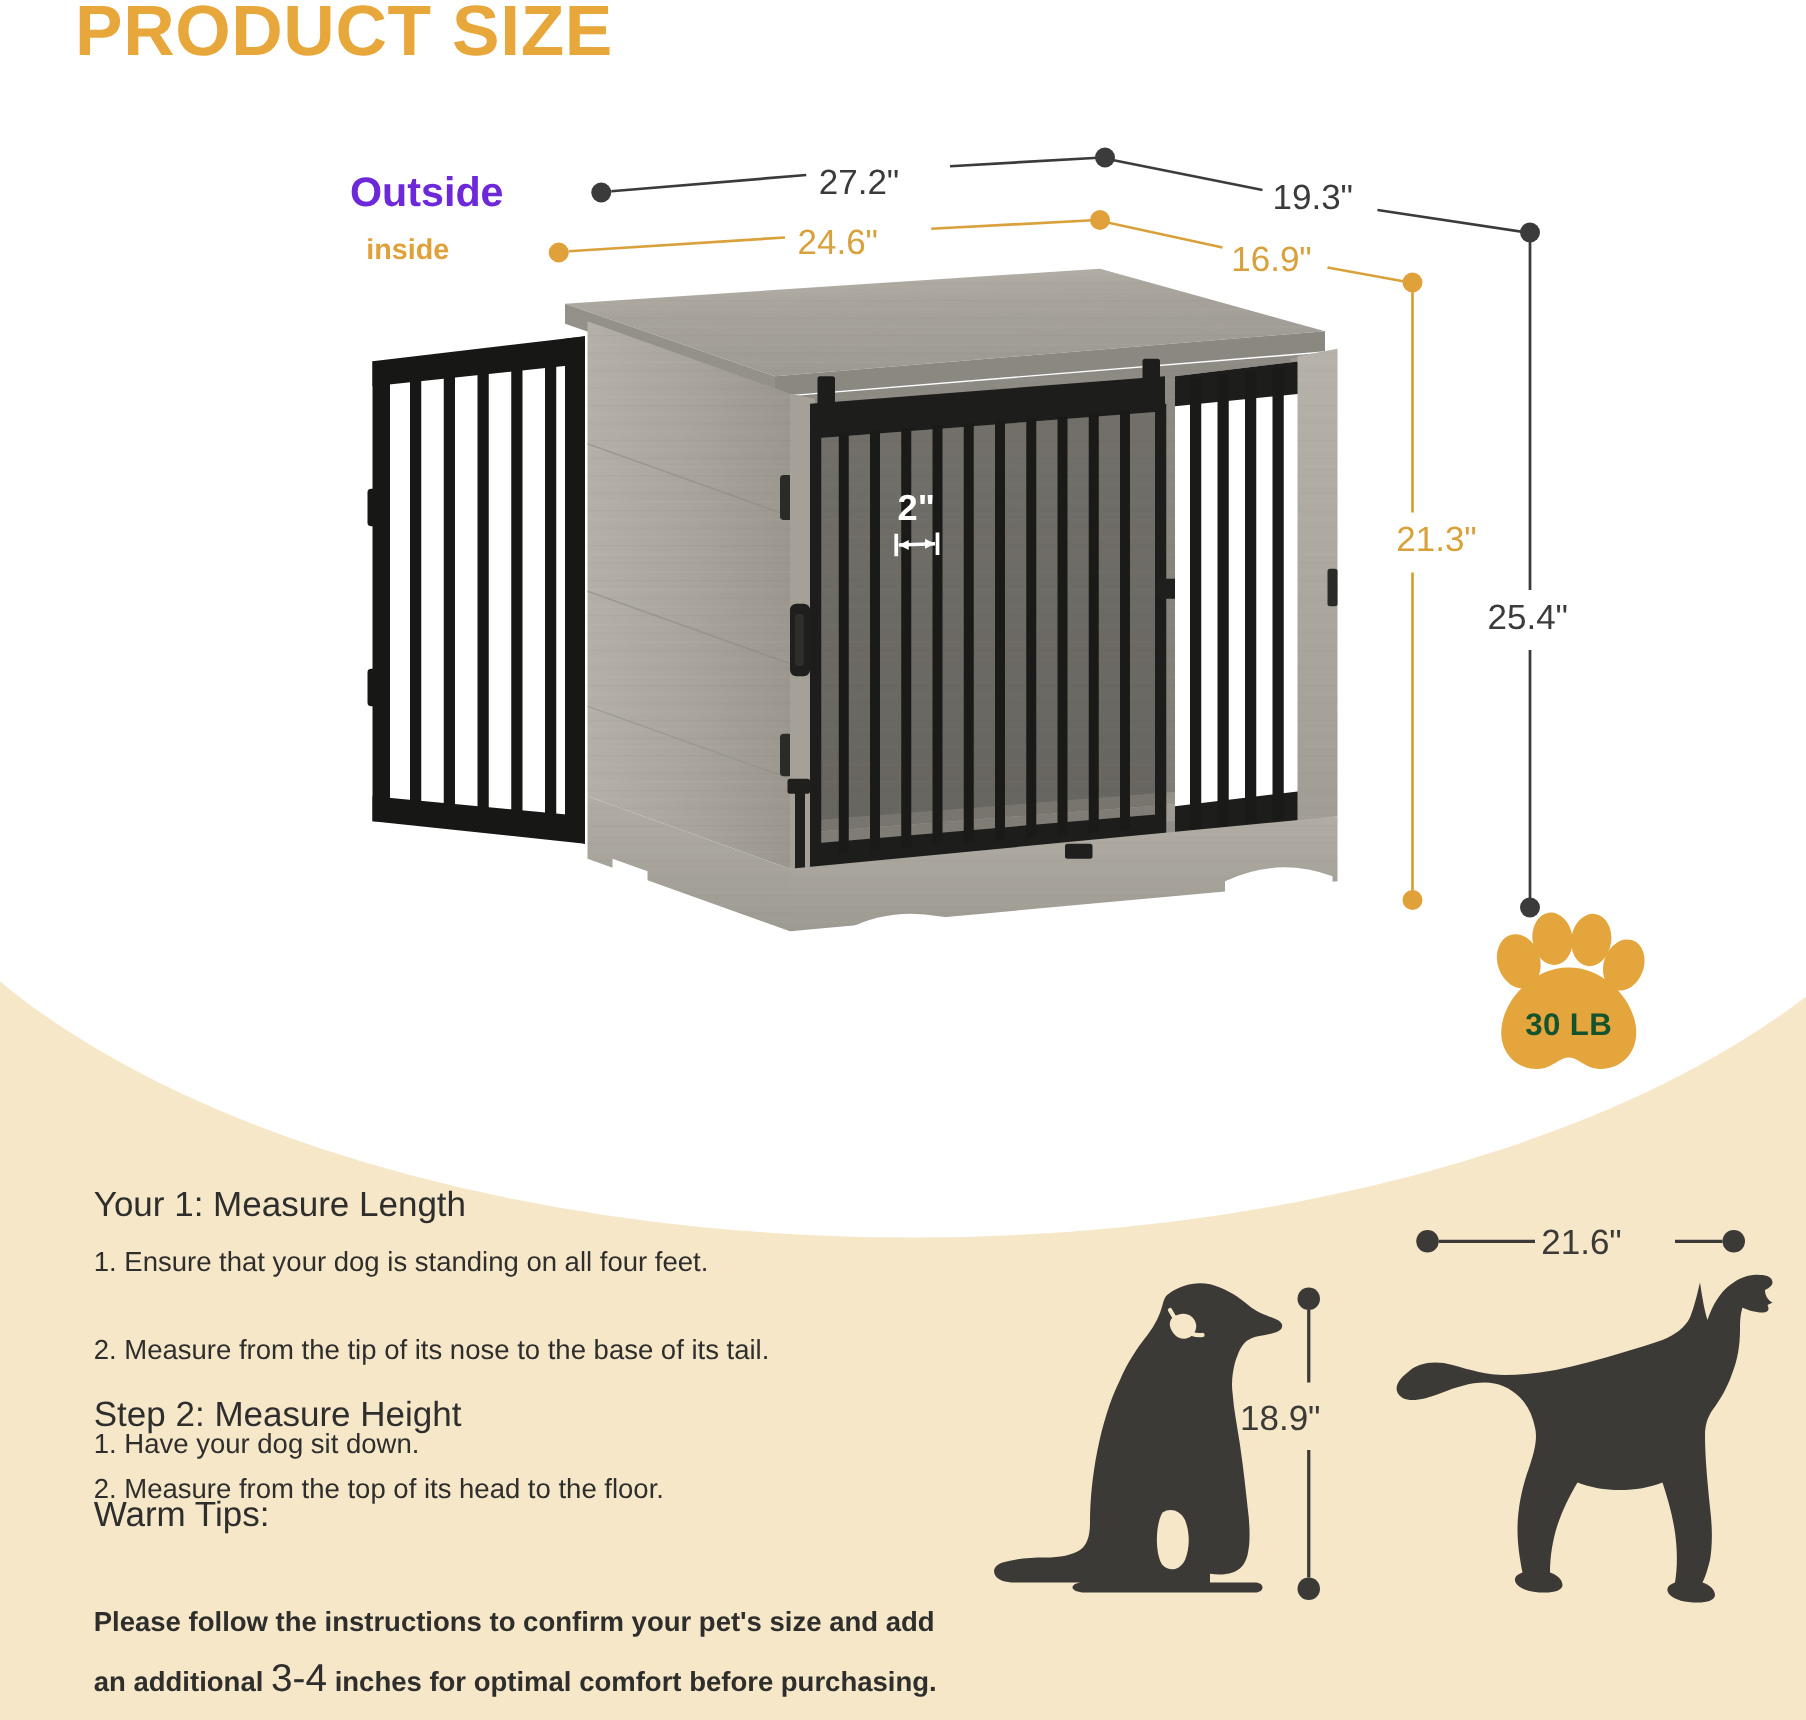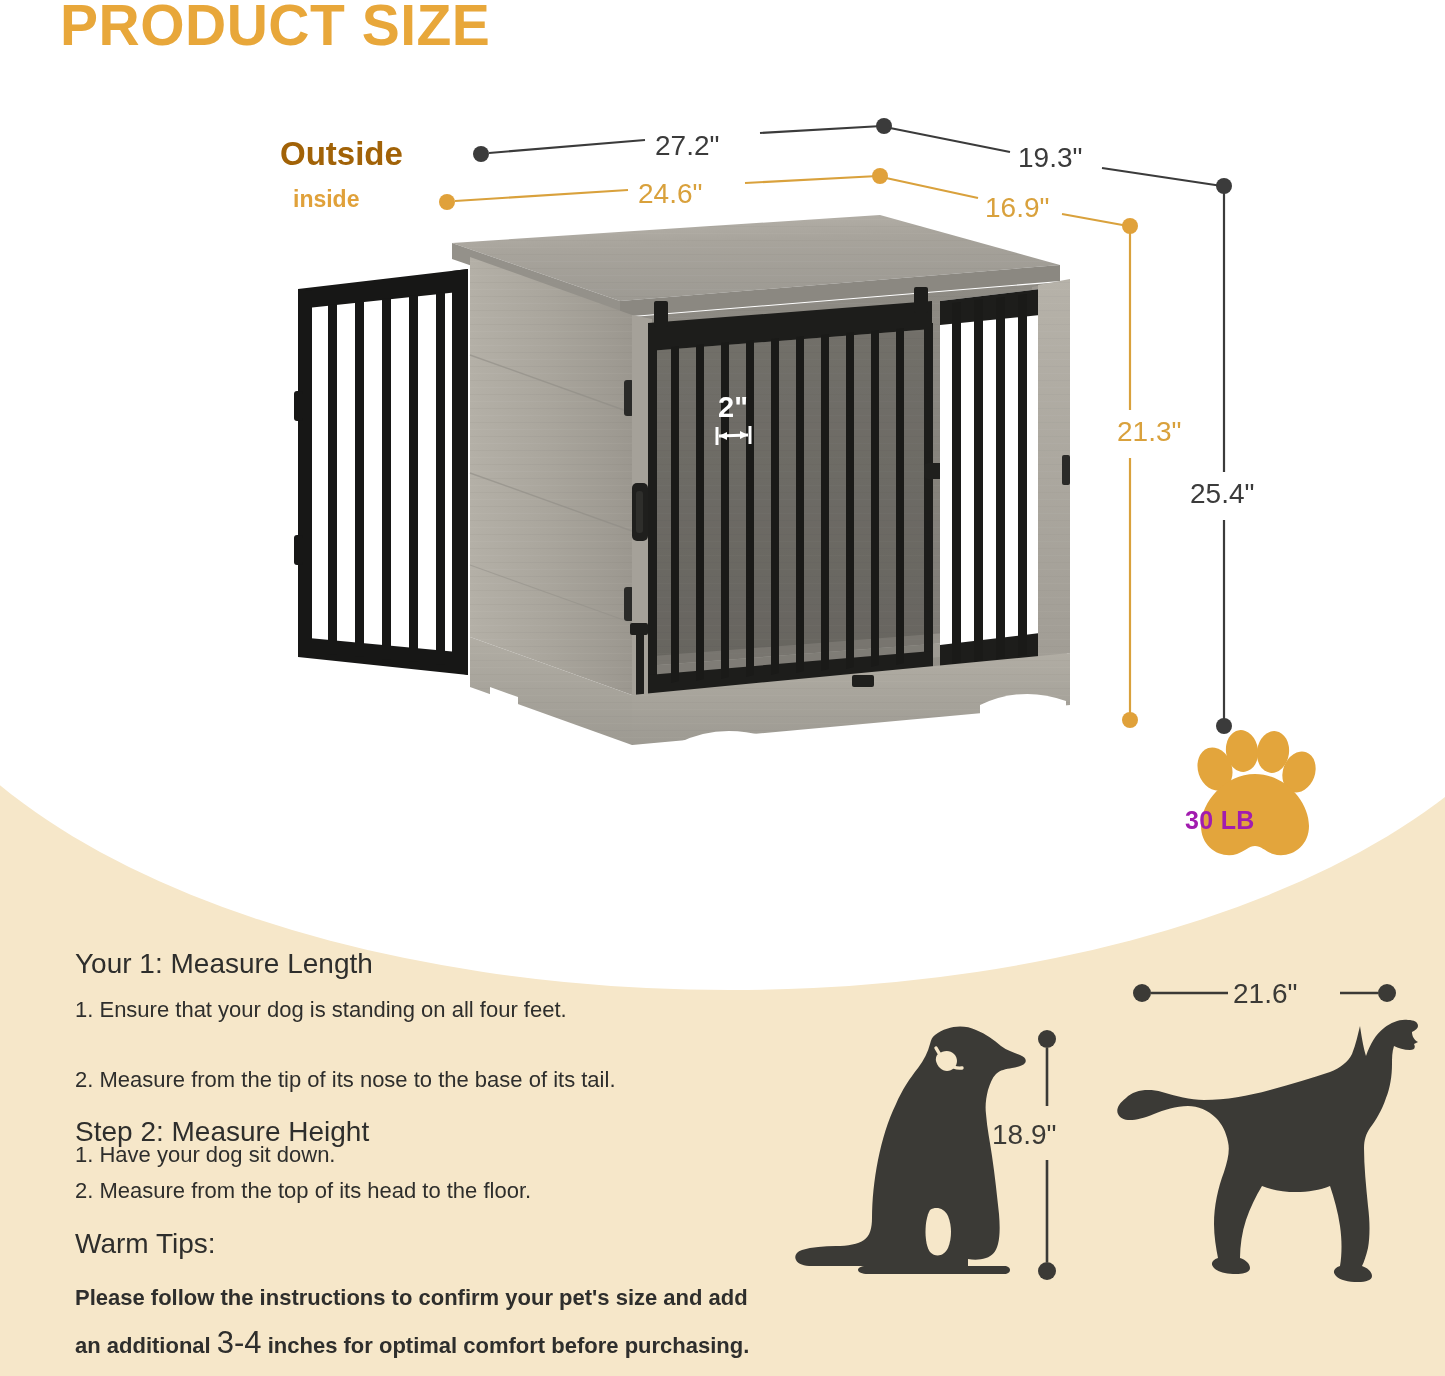--- a/index.html
+++ b/index.html
@@ -22,21 +22,21 @@
 
   
   .title{
     position:absolute;left:60px;top:-6px;
     font-size:57px;font-weight:bold;color:#e8a73a;
     letter-spacing:.5px;line-height:1.1;
   }
 
   
   .lg{position:absolute;font-weight:bold;}
-  .lg-outside{left:280px;top:135px;font-size:33px;color:#a16207;}
+  .lg-outside{left:280px;top:135px;font-size:33px;color:#6d28d9;}
   .lg-inside{left:293px;top:186px;font-size:23px;color:#e0a13a;}
 
   
   .dim{position:absolute;font-size:28px;white-space:nowrap;}
   .dim.dark{color:#3b3b3b;}
   .dim.amber{color:#d9a13c;}
   .d-272{left:655px;top:130px;}
   .d-193{left:1018px;top:142px;}
   .d-246{left:638px;top:178px;}
   .d-169{left:985px;top:192px;}
@@ -45,42 +45,42 @@
 
   
   .svg-layer{position:absolute;left:0;top:0;width:1445px;height:1376px;pointer-events:none;}
 
   
   .crate{position:absolute;left:280px;top:205px;width:820px;height:545px;}
 
   
   .paw{position:absolute;left:1185px;top:728px;width:140px;height:135px;}
   .paw-text{
-    position:absolute;left:1185px;top:806px;width:140px;
-    font-size:25px;font-weight:bold;color:#a21caf;letter-spacing:.3px;
+    position:absolute;left:1185px;top:806px;width:140px;text-align:center;
+    font-size:25px;font-weight:bold;color:#14532d;letter-spacing:.3px;
   }
 
   
   .sec-head{
     position:absolute;left:78px;top:880px;
     font-size:36px;font-weight:bold;color:#e0a13a;
   }
   .step-title{
     position:absolute;left:75px;font-size:28px;color:#2e2e2c;font-weight:normal;
   }
   .step-line{
     position:absolute;left:75px;font-size:22px;color:#2e2e2c;
   }
   .s1t{top:948px;}
   .s1a{top:997px;}
   .s1b{top:1067px;}
   .s2t{top:1116px;}
   .s2a{top:1142px;}
   .s2b{top:1178px;}
-  .wt{top:1228px;}
+  .wt{top:1196px;}
   .tipline{
     position:absolute;left:75px;font-size:22px;font-weight:bold;color:#2e2e2c;
   }
   .tp1{top:1285px;}
   .tp2{top:1325px;}
   .tp2 .big{font-size:31px;font-weight:normal;}
 
   
   .dogdim{position:absolute;font-size:28px;color:#3b3a36;}
   .d-216{left:1233px;top:978px;}

